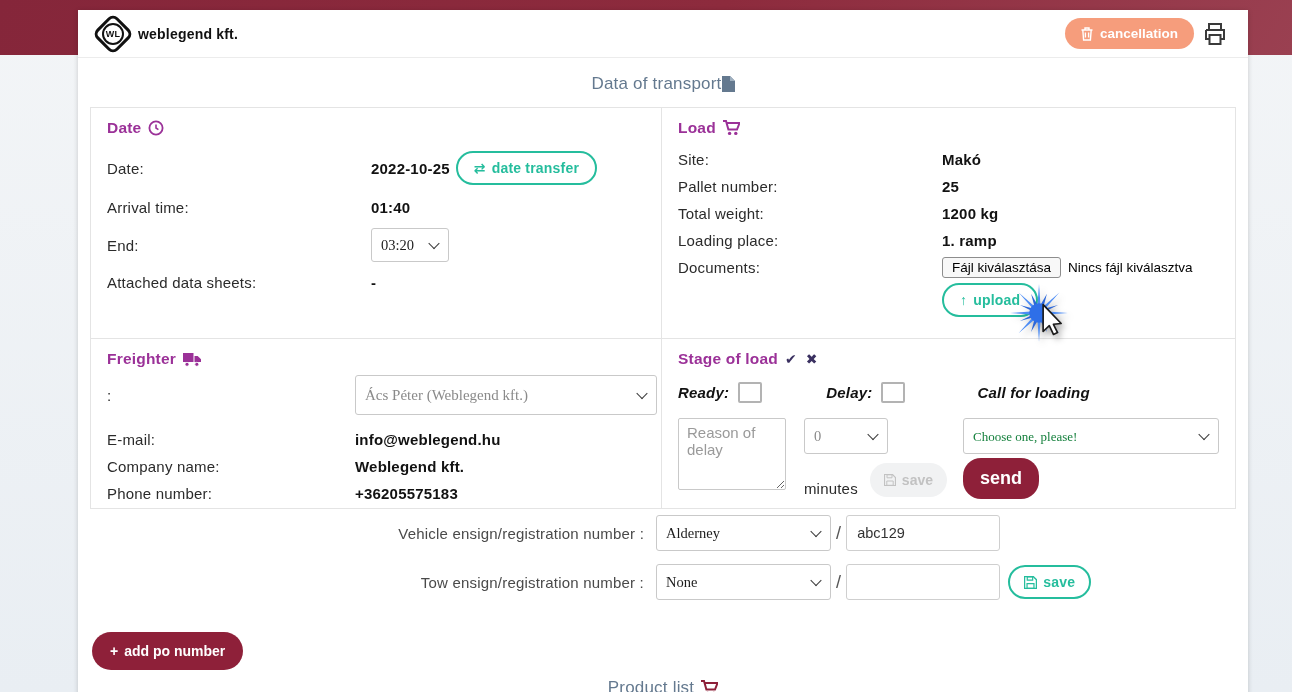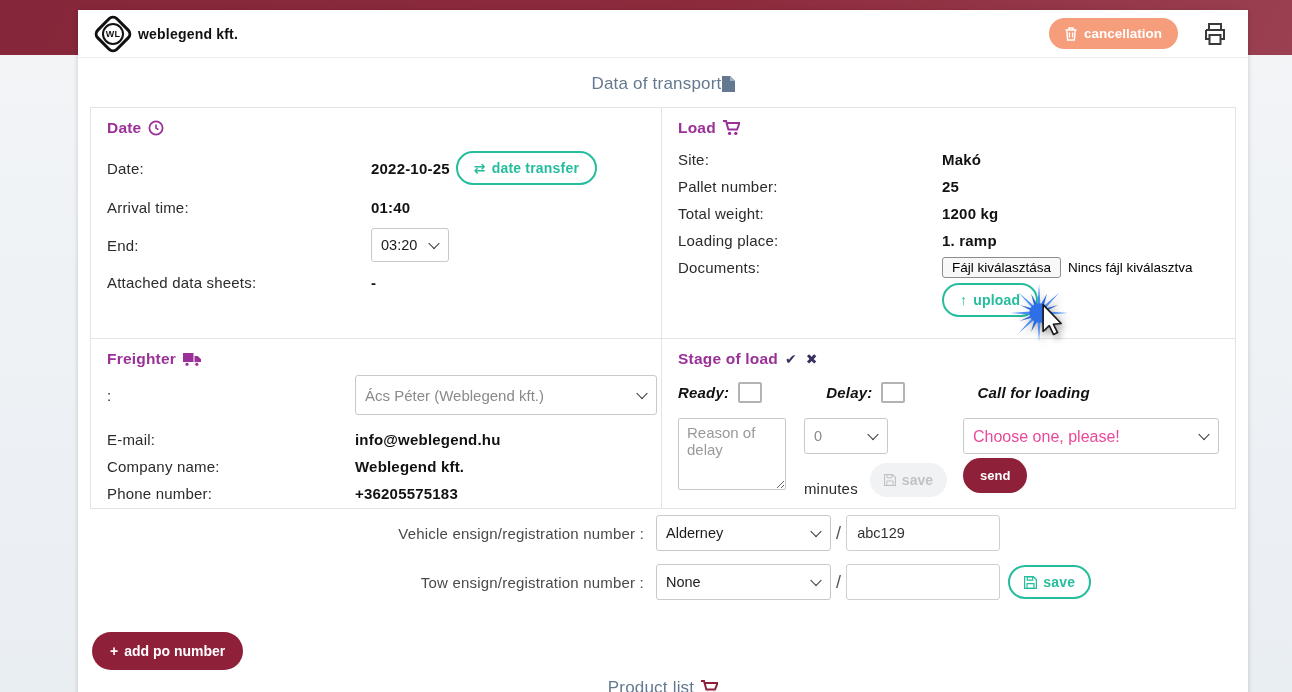--- a/index.html
+++ b/index.html
@@ -17,21 +17,21 @@
   
   .card-header { height:48px; display:flex; align-items:center; padding:0 20px;
     border-bottom:1px solid #ececec; }
   .logo { display:flex; align-items:center; gap:10px; }
   .logo-diamond { width:30px; height:30px; border:3px solid #111; border-radius:7px;
     transform:rotate(45deg); display:flex; align-items:center; justify-content:center; }
   .logo-inner { width:22px; height:22px; border:2px solid #111; border-radius:50%;
     transform:rotate(-45deg); display:flex; align-items:center; justify-content:center;
     font-size:9px; font-weight:800; color:#111; }
   .brand { font-weight:800; font-size:14px; color:#111; }
-  .header-right { margin-left:auto; display:flex; align-items:center; gap:24px; }
+  .header-right { margin-left:auto; display:flex; align-items:center; gap:8px; }
   .btn-cancel { display:inline-flex; align-items:center; gap:7px; background:#f69d7c;
     color:#fff; border:none; border-radius:16px; padding:8px 16px; font-weight:700;
     font-size:13.5px; font-family:inherit; cursor:pointer; }
   .print-btn { background:none; border:none; cursor:pointer; color:#3a3a3a; display:flex; }
 
   
   .page-title { text-align:center; color:#64798f; font-size:17px; margin-top:14px;
     display:flex; align-items:center; justify-content:center; gap:0; height:24px; }
 
   
@@ -69,26 +69,26 @@
     font-size:14px; font-family:inherit; cursor:pointer; letter-spacing:.2px; }
   .btn-teal .gl { font-weight:700; }
   .row-date .btn-teal { margin-left:6px; }
 
   
   .sel { position:relative; display:inline-block; }
   .sel::after { content:''; position:absolute; right:11px; top:50%; width:7px; height:7px;
     border-right:1.8px solid #3c3c3c; border-bottom:1.8px solid #3c3c3c;
     transform:translateY(-68%) rotate(45deg); pointer-events:none; }
   select { appearance:none; -webkit-appearance:none; border:1px solid #c9c9c9;
-    background:#fff; border-radius:3px; font-family:Liberation Sans, sans-serif; font-size:14.5px;
+    background:#fff; border-radius:3px; font-family:Liberation Serif, serif; font-size:14.5px;
     color:#1c1c1c; padding:0 26px 0 9px; height:34px; }
   .sel-end select { width:78px; font-weight:400; }
   .sel-freighter select { width:302px; height:40px; color:#8a8a8a; font-size:15px; }
   .sel-minutes select { width:84px; height:36px; color:#8a8a8a; }
-  .sel-choose select { width:256px; height:36px; color:#ec4899; font-size:16px; }
+  .sel-choose select { width:256px; height:36px; color:#15803d; font-size:13px; }
   .sel-reg select { width:175px; height:36px; }
   input[type=text] { border:1px solid #cfcfcf; border-radius:3px; height:36px;
     font-family:inherit; font-size:14.5px; color:#333; padding:0 10px; }
 
   
   .file-ctl { display:flex; align-items:center; gap:7px;
     font-family:"Liberation Sans",sans-serif; letter-spacing:0; }
   .file-btn { border:1px solid #8d8d8d; background:#f8f8f8; border-radius:3px;
     font-size:13.5px; padding:2px 9px; color:#000; font-family:inherit; cursor:pointer; }
   .file-status { font-size:13.5px; color:#000; }
@@ -109,21 +109,21 @@
     font-family:inherit; font-size:15px; padding:5px 8px; color:#333; resize:both; }
   .reason::placeholder { color:#9a9a9a; }
   .stage-col2 { margin-left:18px; width:150px; }
   .minutes-line { display:flex; align-items:flex-end; margin-top:9px; gap:12px; }
   .minutes-lbl { color:#2b2b2b; }
   .btn-save-dis { display:inline-flex; align-items:center; gap:6px; background:#f1f2f3;
     color:#c2c2c2; border:none; border-radius:18px; padding:9px 14px; font-weight:600;
     font-size:14px; font-family:inherit; }
   .stage-col3 { margin-left:16px; }
   .btn-send { background:#8e2039; color:#fff; border:none; border-radius:18px;
-    padding:10px 17px; font-weight:700; font-size:13px; font-family:inherit;
+    padding:10px 17px; font-weight:700; font-size:18px; font-family:inherit;
     margin-top:4px; cursor:pointer; }
 
   
   .reg-row { display:flex; align-items:center; margin-top:6px; }
   .reg-row.second { margin-top:13px; }
   .reg-lbl { width:578px; flex:none; text-align:right; color:#4a4a4a; padding-right:12px; }
   .reg-sep { margin:0 5px; color:#555; font-size:18px; }
   .reg-input { width:154px; }
   .reg-row .btn-teal { margin-left:8px; padding:7px 14px; }
 

